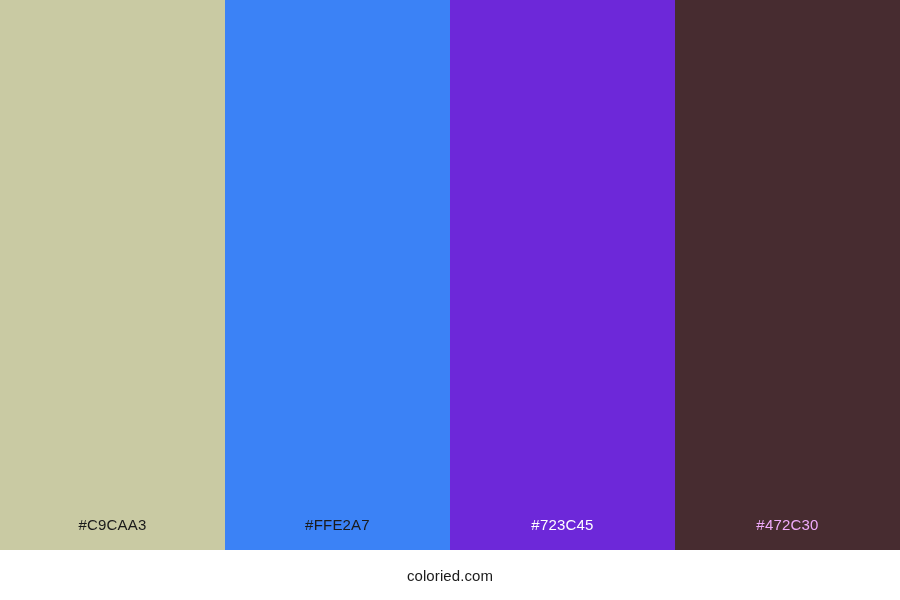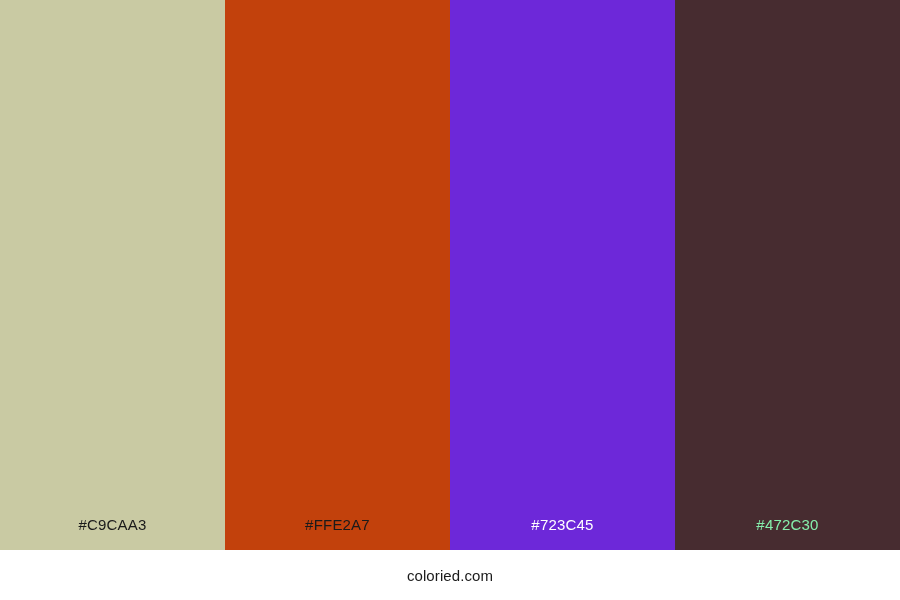--- a/index.html
+++ b/index.html
@@ -78,31 +78,31 @@
 <body style="background-color: rgb(255, 255, 255);">
 
 <div class="palette-page">
 
   <div class="swatch-strip">
 
     <div class="swatch" style="background-color: rgb(201, 202, 163);">
       <span class="swatch-label" style="color: rgb(26, 26, 26);">#C9CAA3</span>
     </div>
 
-    <div class="swatch" style="background-color: #c2410c;">
+    <div class="swatch" style="background-color: #3b82f6;">
       <span class="swatch-label" style="color: rgb(26, 26, 26);">#FFE2A7</span>
     </div>
 
 
     <div class="swatch" style="background-color: #6d28d9;">
       <span class="swatch-label" style="color: rgb(255, 255, 255);">#723C45</span>
     </div>
 
     <div class="swatch" style="background-color: rgb(71, 44, 48);">
-      <span class="swatch-label" style="color: #86efac;">#472C30</span>
+      <span class="swatch-label" style="color: #f0abfc;">#472C30</span>
     </div>
 
   </div>
 
   <div class="footer">
     <span class="footer-brand">coloried.com</span>
   </div>
 
 </div>
 

